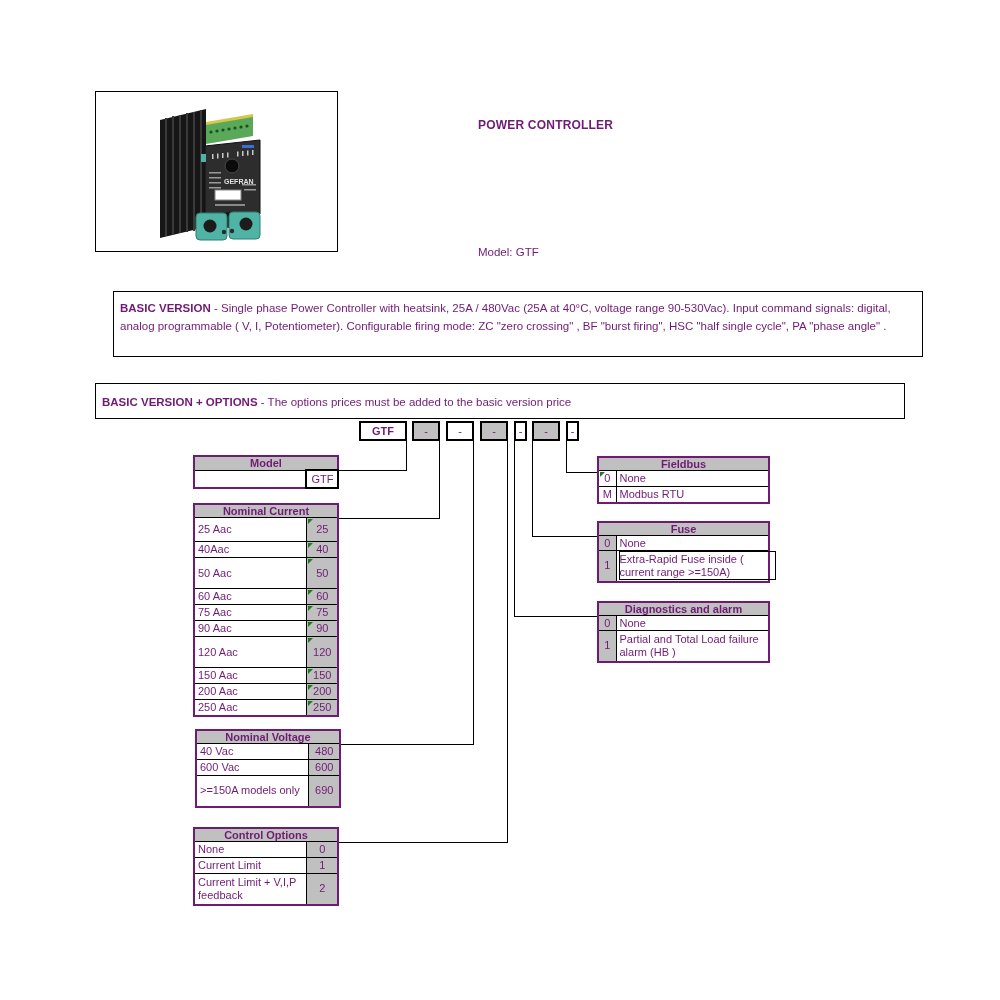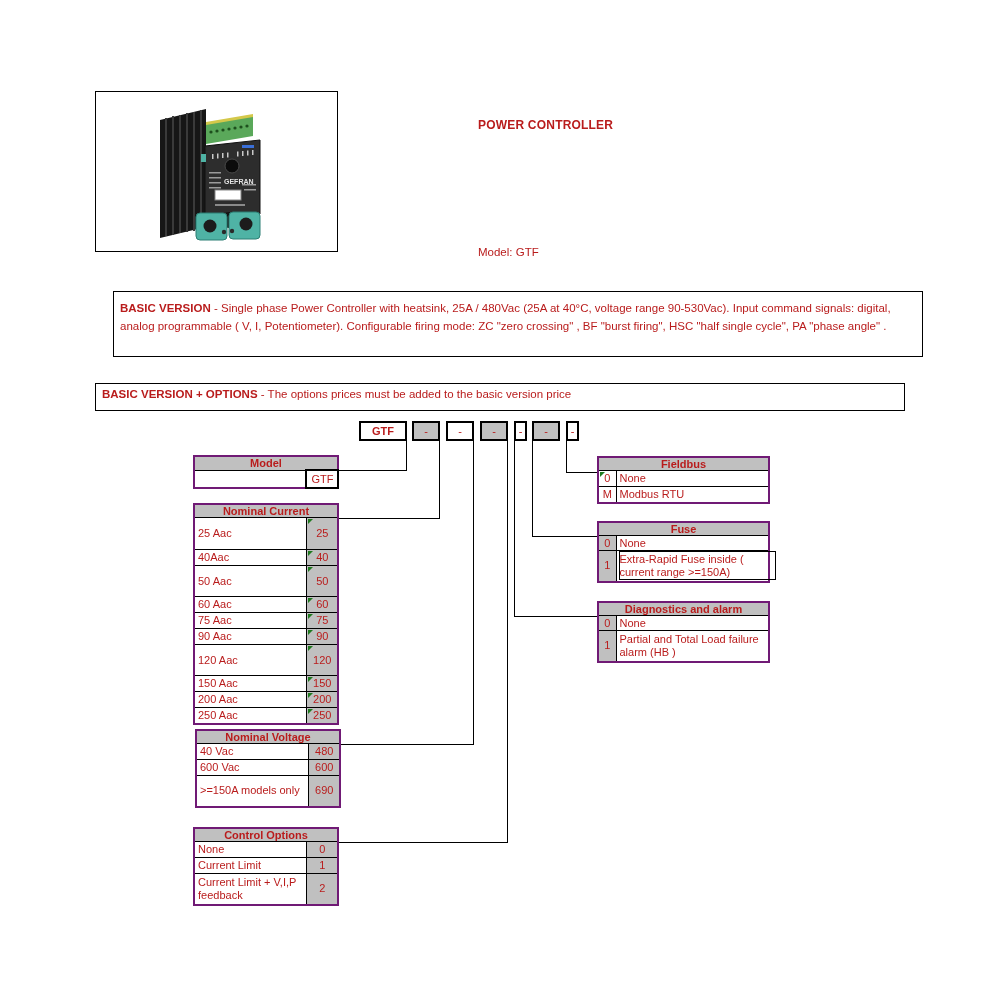--- a/index.html
+++ b/index.html
@@ -1,32 +1,32 @@
 <!DOCTYPE html>
 <html><head>
 <meta charset="utf-8">
 <style>
   * { margin:0; padding:0; box-sizing:border-box; }
   body { background:#fff; }
   .sheet { position:relative; width:1000px; height:1000px; background:#fff;
-           font-family:"Liberation Sans", sans-serif; color:#b91c1c; overflow:hidden; }
+           font-family:"Liberation Sans", sans-serif; color:#701a75; overflow:hidden; }
   .abs { position:absolute; }
 
   
   .photo-box { left:95px; top:91px; width:243px; height:161px; border:1px solid #000; background:#fff; }
 
   
   .pc-title { left:478px; top:118px; font-size:12px; font-weight:bold; letter-spacing:.2px; }
   .model-line { left:478px; top:246px; font-size:11.5px; }
 
   
   .desc-box { left:95px; top:291px; width:810px; height:66px; border:1px solid #000;
               padding:7px 7px 0 6px; font-size:11.5px; line-height:18.4px;margin-left:18px; }
-  .opts-box { left:95px; top:383px; width:810px; height:28px; border:1px solid #000;
-              padding:4px 7px 0 6px; font-size:11.5px; }
+  .opts-box { left:95px; top:383px; width:810px; height:36px; border:1px solid #000;
+              padding:12px 7px 0 6px; font-size:11.5px; }
   .lead { font-weight:bold; }
 
   
   .codebox { top:421px; height:20px; border:2px solid #000; background:#fff;
              display:flex; align-items:center; justify-content:center;
              font-size:11px; }
   .codebox.gray { background:#c0c0c0; }
   .codebox.model { font-weight:bold; }
 
   
@@ -169,21 +169,21 @@
     <colgroup>
         <col style="width:112px">
         <col style="width:32px">
       </colgroup>
     <thead>
         <tr>
           <th colspan="2">Nominal Current</th>
         </tr>
       </thead>
     <tbody>
-        <tr style="height: 32px;">
+        <tr style="height: 24px;">
           <td class="lbl">25 Aac</td>
           <td class="val gray"><i class="tri"></i>25</td>
         </tr>
         <tr style="height: 16px;">
           <td class="lbl">40Aac</td>
           <td class="val gray"><i class="tri"></i>40</td>
         </tr>
         <tr style="height: 31px;">
           <td class="lbl">50 Aac</td>
           <td class="val gray"><i class="tri"></i>50</td>

